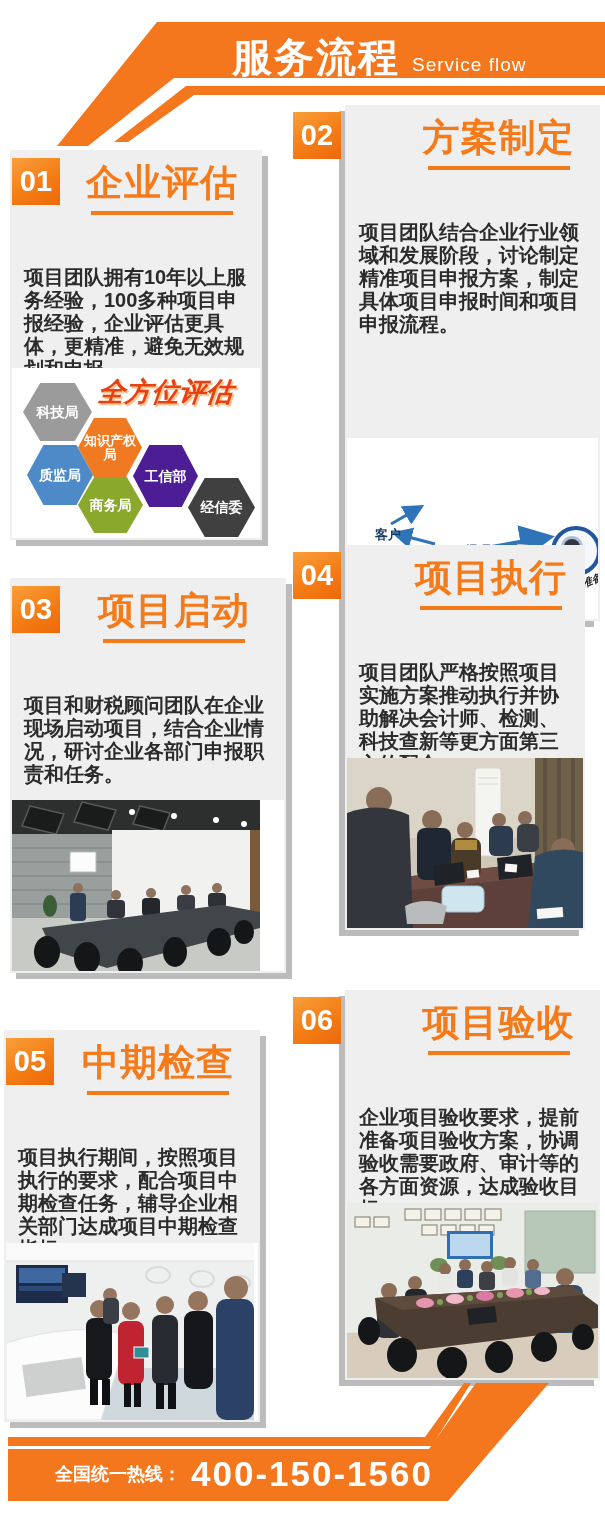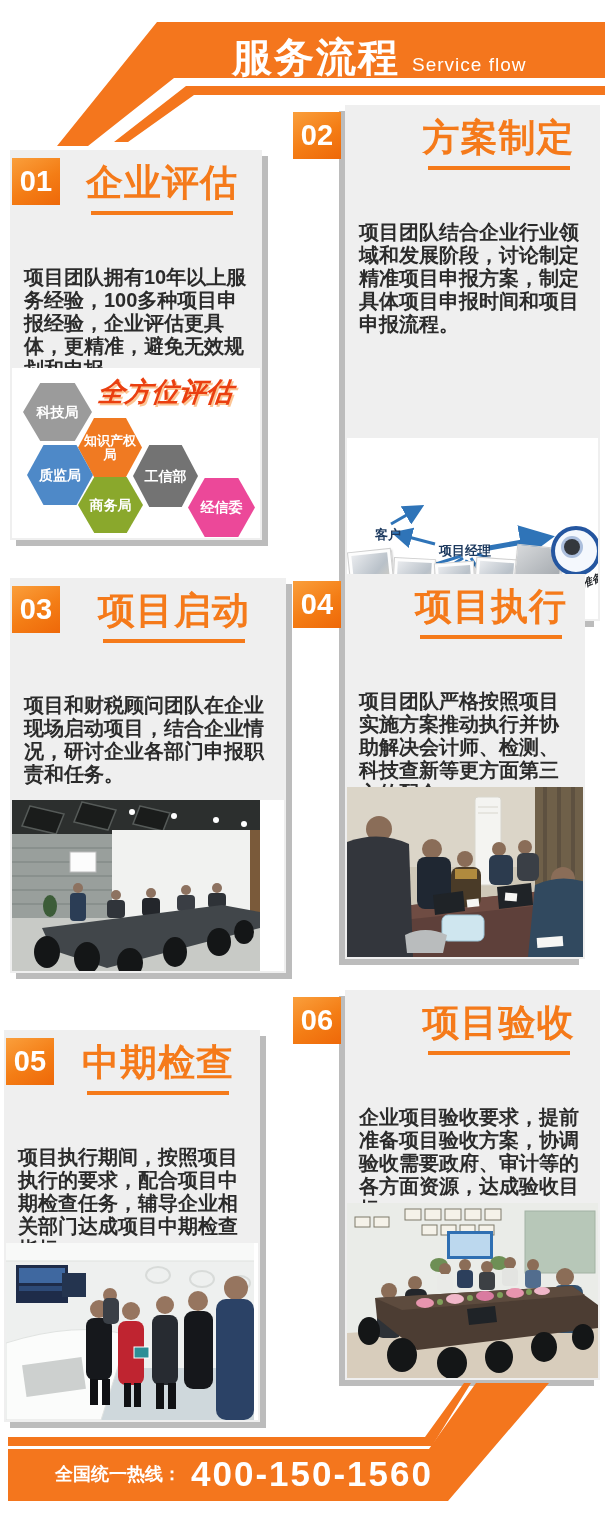--- a/index.html
+++ b/index.html
@@ -18,21 +18,21 @@
   .ftr-label{font-size:18px;font-weight:700;}
   .ftr-number{font-size:35px;font-weight:800;letter-spacing:2px;}
 
   
   .panel{position:absolute;background:#efefef;}
   .panel.left{box-shadow:6px 6px 0 0 #bcbcbc;}
   .panel.right{box-shadow:-6px 6px 0 0 #bcbcbc;}
   #p1{left:10px;top:150px;width:252px;height:390px;}
   #p2{left:345px;top:105px;width:255px;height:516px;}
   #p3{left:10px;top:578px;width:276px;height:395px;}
-  #p4{left:345px;top:574px;width:240px;height:385px;}
+  #p4{left:345px;top:545px;width:240px;height:385px;}
   #p5{left:4px;top:1030px;width:256px;height:392px;}
   #p6{left:345px;top:990px;width:255px;height:390px;}
 
   .badge{position:absolute;width:48px;height:47px;display:flex;align-items:center;justify-content:center;
          background:linear-gradient(150deg,#fa9f3c 0%,#f47d15 55%,#ee6809 100%);
          color:#fff;font-size:29px;font-weight:800;z-index:5;}
   .panel.left  .badge{left:2px;top:8px;}
   .panel.right .badge{left:-52px;top:7px;}
 
   .head{position:absolute;top:13px;left:54px;right:2px;text-align:center;}
@@ -127,27 +127,27 @@
         <div class="hex-title">全方位评估</div>
         <div class="hex hx1" style="background: rgb(240, 122, 34);">
             <span>知识产权局</span>
           </div>
         <div class="hex hx0" style="background: rgb(155, 155, 155);">
             <span>科技局</span>
           </div>
         <div class="hex hx3" style="background: rgb(78, 137, 200);">
             <span>质监局</span>
           </div>
-        <div class="hex hx4" style="background: #737373;">
+        <div class="hex hx4" style="background: #4c1d95;">
             <span>工信部</span>
           </div>
         <div class="hex hx5" style="background: rgb(138, 168, 44);">
             <span>商务局</span>
           </div>
-        <div class="hex hx6" style="background: #ec4899;">
+        <div class="hex hx6" style="background: #404040;">
             <span>经信委</span>
           </div>
       </div>
     </div>
   </section>
 
   <section class="panel right" id="p2">
     <div class="badge">02</div>
     <div class="head">
       <div class="title">方案制定</div>

